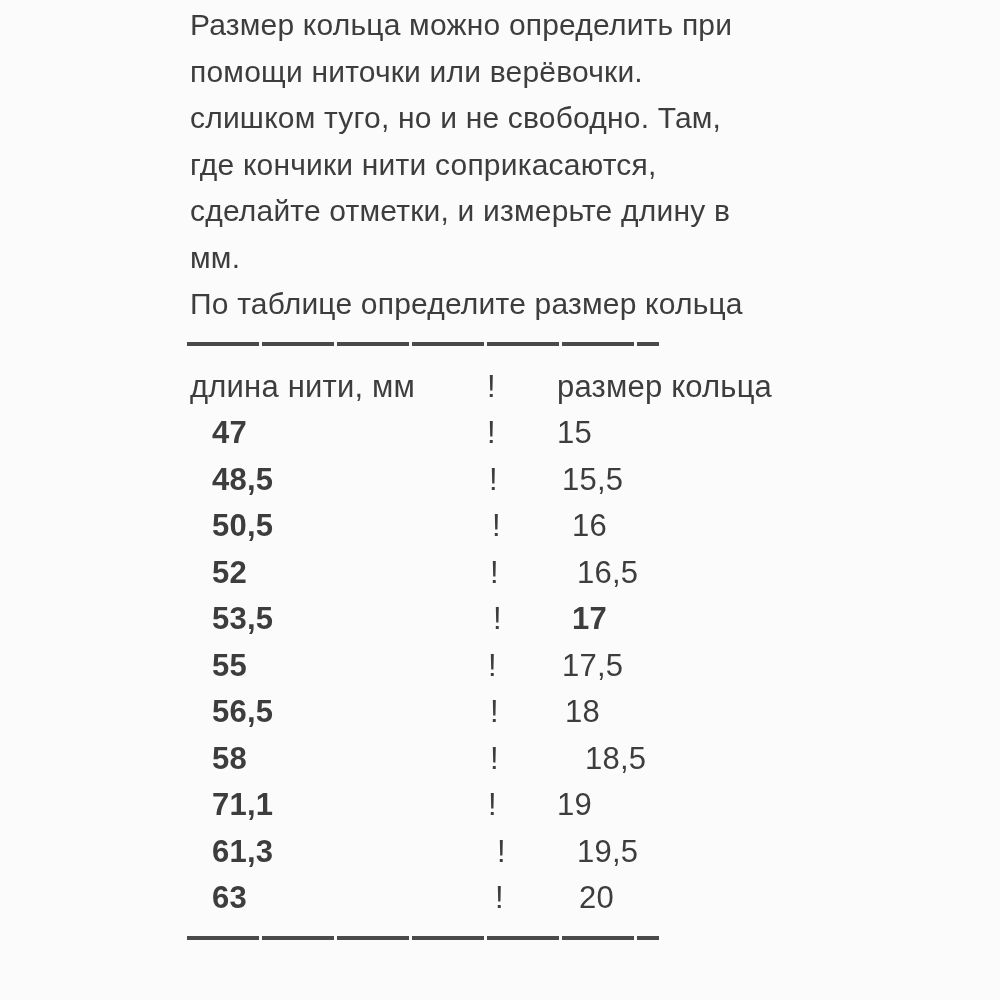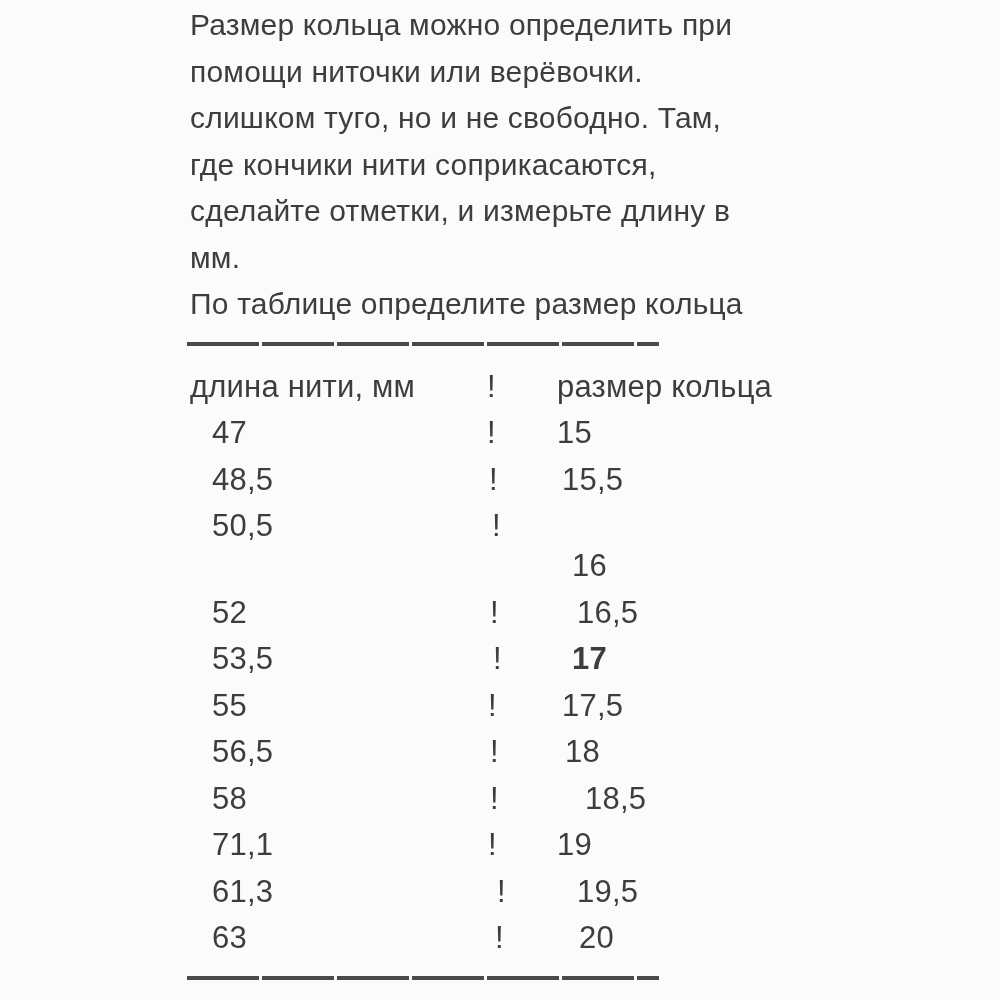--- a/index.html
+++ b/index.html
@@ -38,26 +38,26 @@
   .ring-table { margin-top: 18px; }
   .row {
     display: flex;
     font-size: 31px;
     line-height: 46.5px;
     letter-spacing: 0.2px;
   }
   .c1 { width: 297px; flex: 0 0 auto; }
   .sep { width: 70px; flex: 0 0 auto; }
   .c2 { flex: 0 0 auto; }
-  .row.data .c1 { padding-left: 22px; box-sizing: border-box; }
+  .row.data .c1 { padding-left: 22px; box-sizing: border-box; font-weight: bold; }
   
   .ring-table .row:nth-child(3)  .sep { transform: translateX(2px); }
   .ring-table .row:nth-child(3)  .c2  { transform: translateX(5px); }
   .ring-table .row:nth-child(4)  .sep { transform: translateX(5px); }
-  .ring-table .row:nth-child(4)  .c2  { transform: translateX(15px); margin-top: 40px; }
+  .ring-table .row:nth-child(4)  .c2  { transform: translateX(15px); }
   .ring-table .row:nth-child(5)  .sep { transform: translateX(3px); }
   .ring-table .row:nth-child(5)  .c2  { transform: translateX(12px); margin-left: 8px; }
   .ring-table .row:nth-child(6)  .sep { transform: translateX(6px); }
   .ring-table .row:nth-child(6)  .c2  { transform: translateX(15px); font-weight: bold; }
   .ring-table .row:nth-child(7)  .sep { transform: translateX(1px); }
   .ring-table .row:nth-child(7)  .c2  { transform: translateX(5px); }
   .ring-table .row:nth-child(8)  .sep { transform: translateX(3px); }
   .ring-table .row:nth-child(8)  .c2  { transform: translateX(8px); }
   .ring-table .row:nth-child(9)  .sep { transform: translateX(3px); }
   .ring-table .row:nth-child(9)  .c2  { transform: translateX(28px); }

